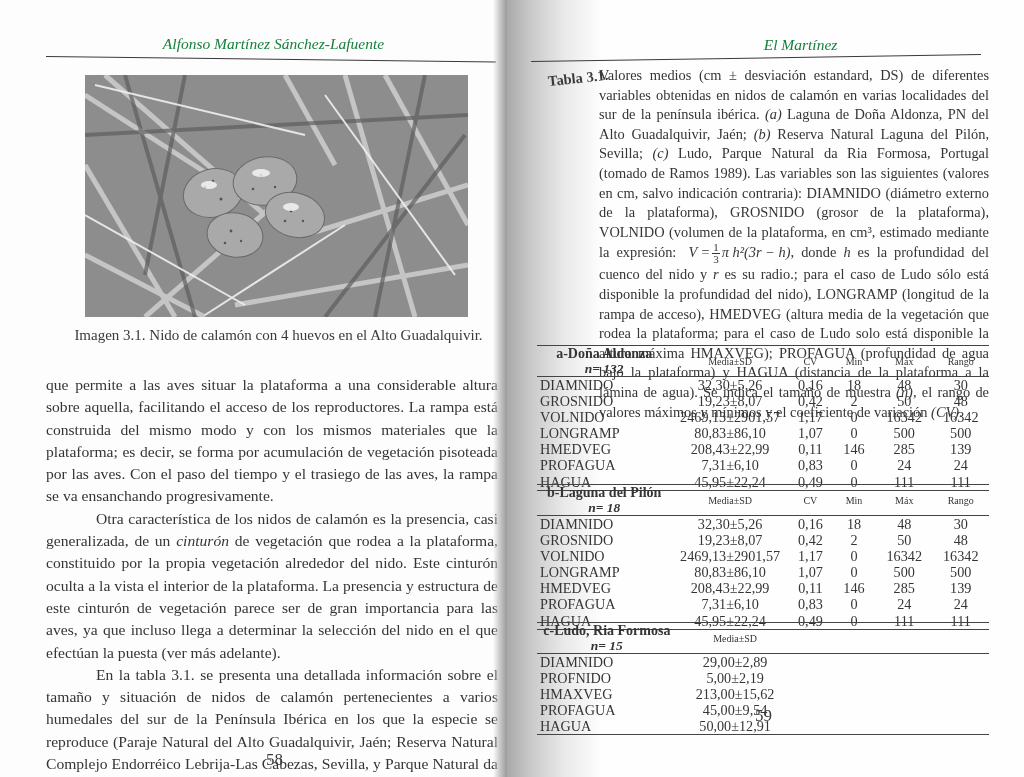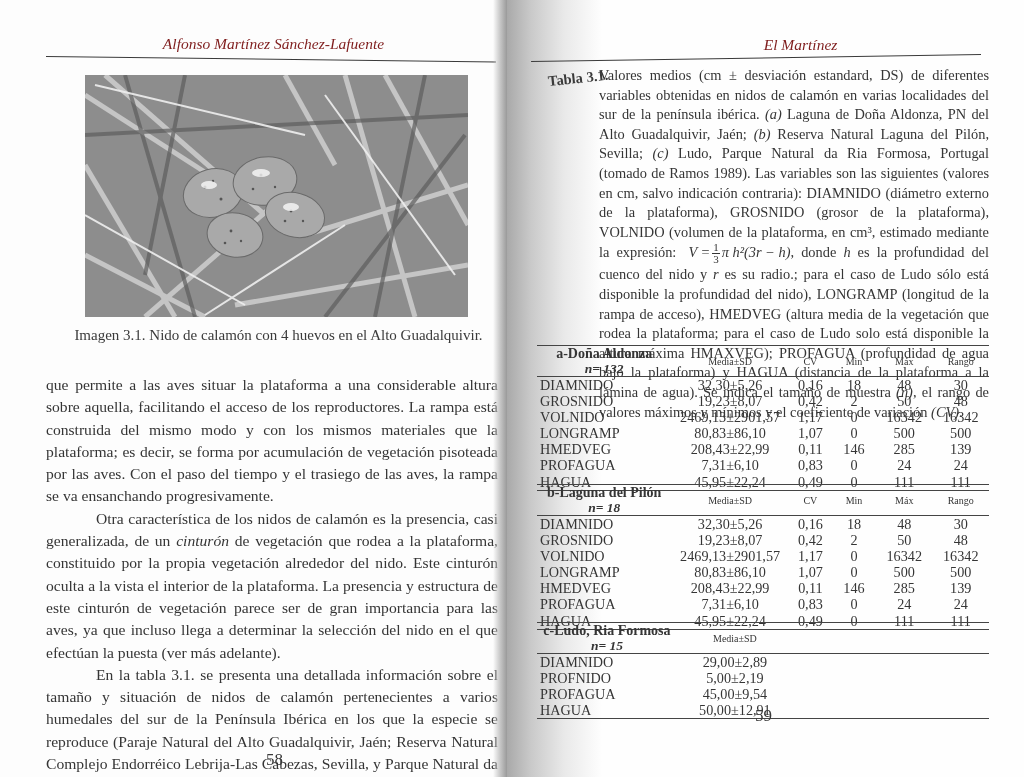--- a/index.html
+++ b/index.html
@@ -7,21 +7,21 @@
          font-family:"Liberation Serif","DejaVu Serif",serif; color:#3a3a3a; }
   .page { position:absolute; top:0; height:777px; overflow:hidden; }
   #page-left { left:0; width:507px; background:#fdfdfd; }
   #page-right { left:507px; width:517px; background:#fefefe; }
   
   #gutter-left { position:absolute; right:0; top:0; width:14px; height:777px;
     background:linear-gradient(to right, rgba(255,255,255,0) 0%, #c8c8c8 50%, #9a9a9a 100%); }
   #gutter-right { position:absolute; left:0; top:0; width:95px; height:777px;
     background:linear-gradient(to right, #a9a9a9 0%, #c9c9c9 25%, #e9e9e9 60%, rgba(255,255,255,0) 100%); }
 
-  .running-head { position:absolute; font-style:italic; font-size:15.5px; color:#7f1d1d; }
+  .running-head { position:absolute; font-style:italic; font-size:15.5px; color:#15803d; }
   #rh-left { left:0; width:507px; top:35px; text-align:center; padding-left:40px; box-sizing:border-box; }
   #rh-right { left:0; width:517px; top:36px; text-align:center; padding-left:70px; box-sizing:border-box; }
   .head-rule { position:absolute; height:0; border-top:1.4px solid #3a3a3a; }
   #rule-left { left:46px; top:56px; width:450px; transform:rotate(0.7deg); transform-origin:left; }
   #rule-right { left:24px; top:54px; width:450px; transform:rotate(-0.9deg); transform-origin:right; }
 
   
   #photo { position:absolute; left:85px; top:75px; width:383px; height:242px; overflow:hidden;
            background:#8a8a8a; }
   #photo svg { width:100%; height:100%; display:block; }
@@ -308,20 +308,28 @@
         </tr>
         <tr>
           <td class="var">PROFNIDO</td>
           <td class="num">5,00±2,19</td>
           <td class="num"></td>
           <td class="num"></td>
           <td class="num"></td>
           <td class="num"></td>
         </tr>
         <tr>
+          <td class="var">HMAXVEG</td>
+          <td class="num">213,00±15,62</td>
+          <td class="num"></td>
+          <td class="num"></td>
+          <td class="num"></td>
+          <td class="num"></td>
+        </tr>
+        <tr>
           <td class="var">PROFAGUA</td>
           <td class="num">45,00±9,54</td>
           <td class="num"></td>
           <td class="num"></td>
           <td class="num"></td>
           <td class="num"></td>
         </tr>
         <tr>
           <td class="var">HAGUA</td>
           <td class="num">50,00±12,91</td>

